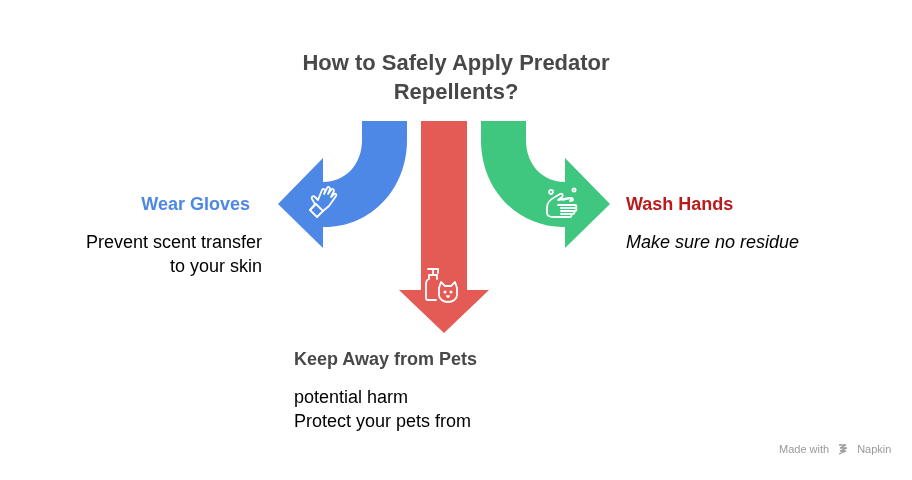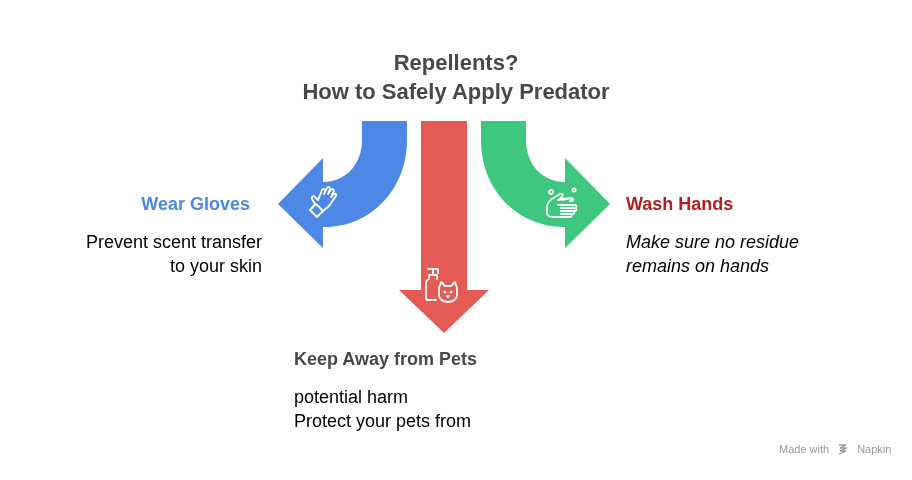--- a/index.html
+++ b/index.html
@@ -22,22 +22,22 @@
   .desc span { display: block; }
   .footer {
     position: absolute; left: 779px; top: 443px; font-size: 11px; color: #9a9a9a;
     display: flex; align-items: center; gap: 8px;
   }
 </style>
 </head>
 <body>
 
 <div class="title">
+  <span>How to Safely Apply Predator</span>
   <span>Repellents?</span>
-  <span>How to Safely Apply Predator</span>
 </div>
 
 <svg class="arrows" width="912" height="480" viewBox="0 0 912 480">
 
   <g>
     <path d="M362,121 L407,121 L407,140 C407,190 370,227 325,227 L323,227 L323,248 L278,204 L323,158 L323,182 C345,182 362,165 362,140 Z" fill="#4e88e6"></path>
     <g fill="none" stroke="#ffffff" stroke-width="1.8" stroke-linejoin="round" stroke-linecap="round" transform="translate(306,186)">
       <path d="M4,24 L9,18 L6,13 C5,11 7,9 9,11 L12,14 L16,4 C17,2 19,3 19,5 L18,8 L21,2 C22,0 24,1 24,3 L22,8 L25,4 C26,2 28,3 28,5 L25,11 L28,8 C30,7 31,9 30,10 L23,20 L17,25"></path>
       <path d="M4,24 L11,31 L17,25 L10,18 Z"></path>
     </g>
@@ -68,21 +68,20 @@
 
 <div class="heading left" style="left:48px; width:202px; top:192px; color:#4e88e6;">Wear Gloves</div>
 <div class="desc left" style="left:20px; width:242px; top:230px;">
   <span>Prevent scent transfer</span>
   <span>to your skin</span>
 </div>
 
 <div class="heading" style="left:626px; top:192px; color:#b91c1c;">Wash Hands</div>
 <div class="desc" style="left:626px; width:260px; top:230px;font-style:italic;">
   <span>Make sure no residue</span>
-  <span>remains on hands</span>
 </div>
 
 <div class="heading center" style="left:294px; width:300px; top:347px; color:#484848;">Keep Away from Pets</div>
 <div class="desc center" style="left:294px; width:300px; top:385px;">
   <span>potential harm</span>
   <span>Protect your pets from</span>
 </div>
 
 <div class="footer">
   <span>Made with</span>

